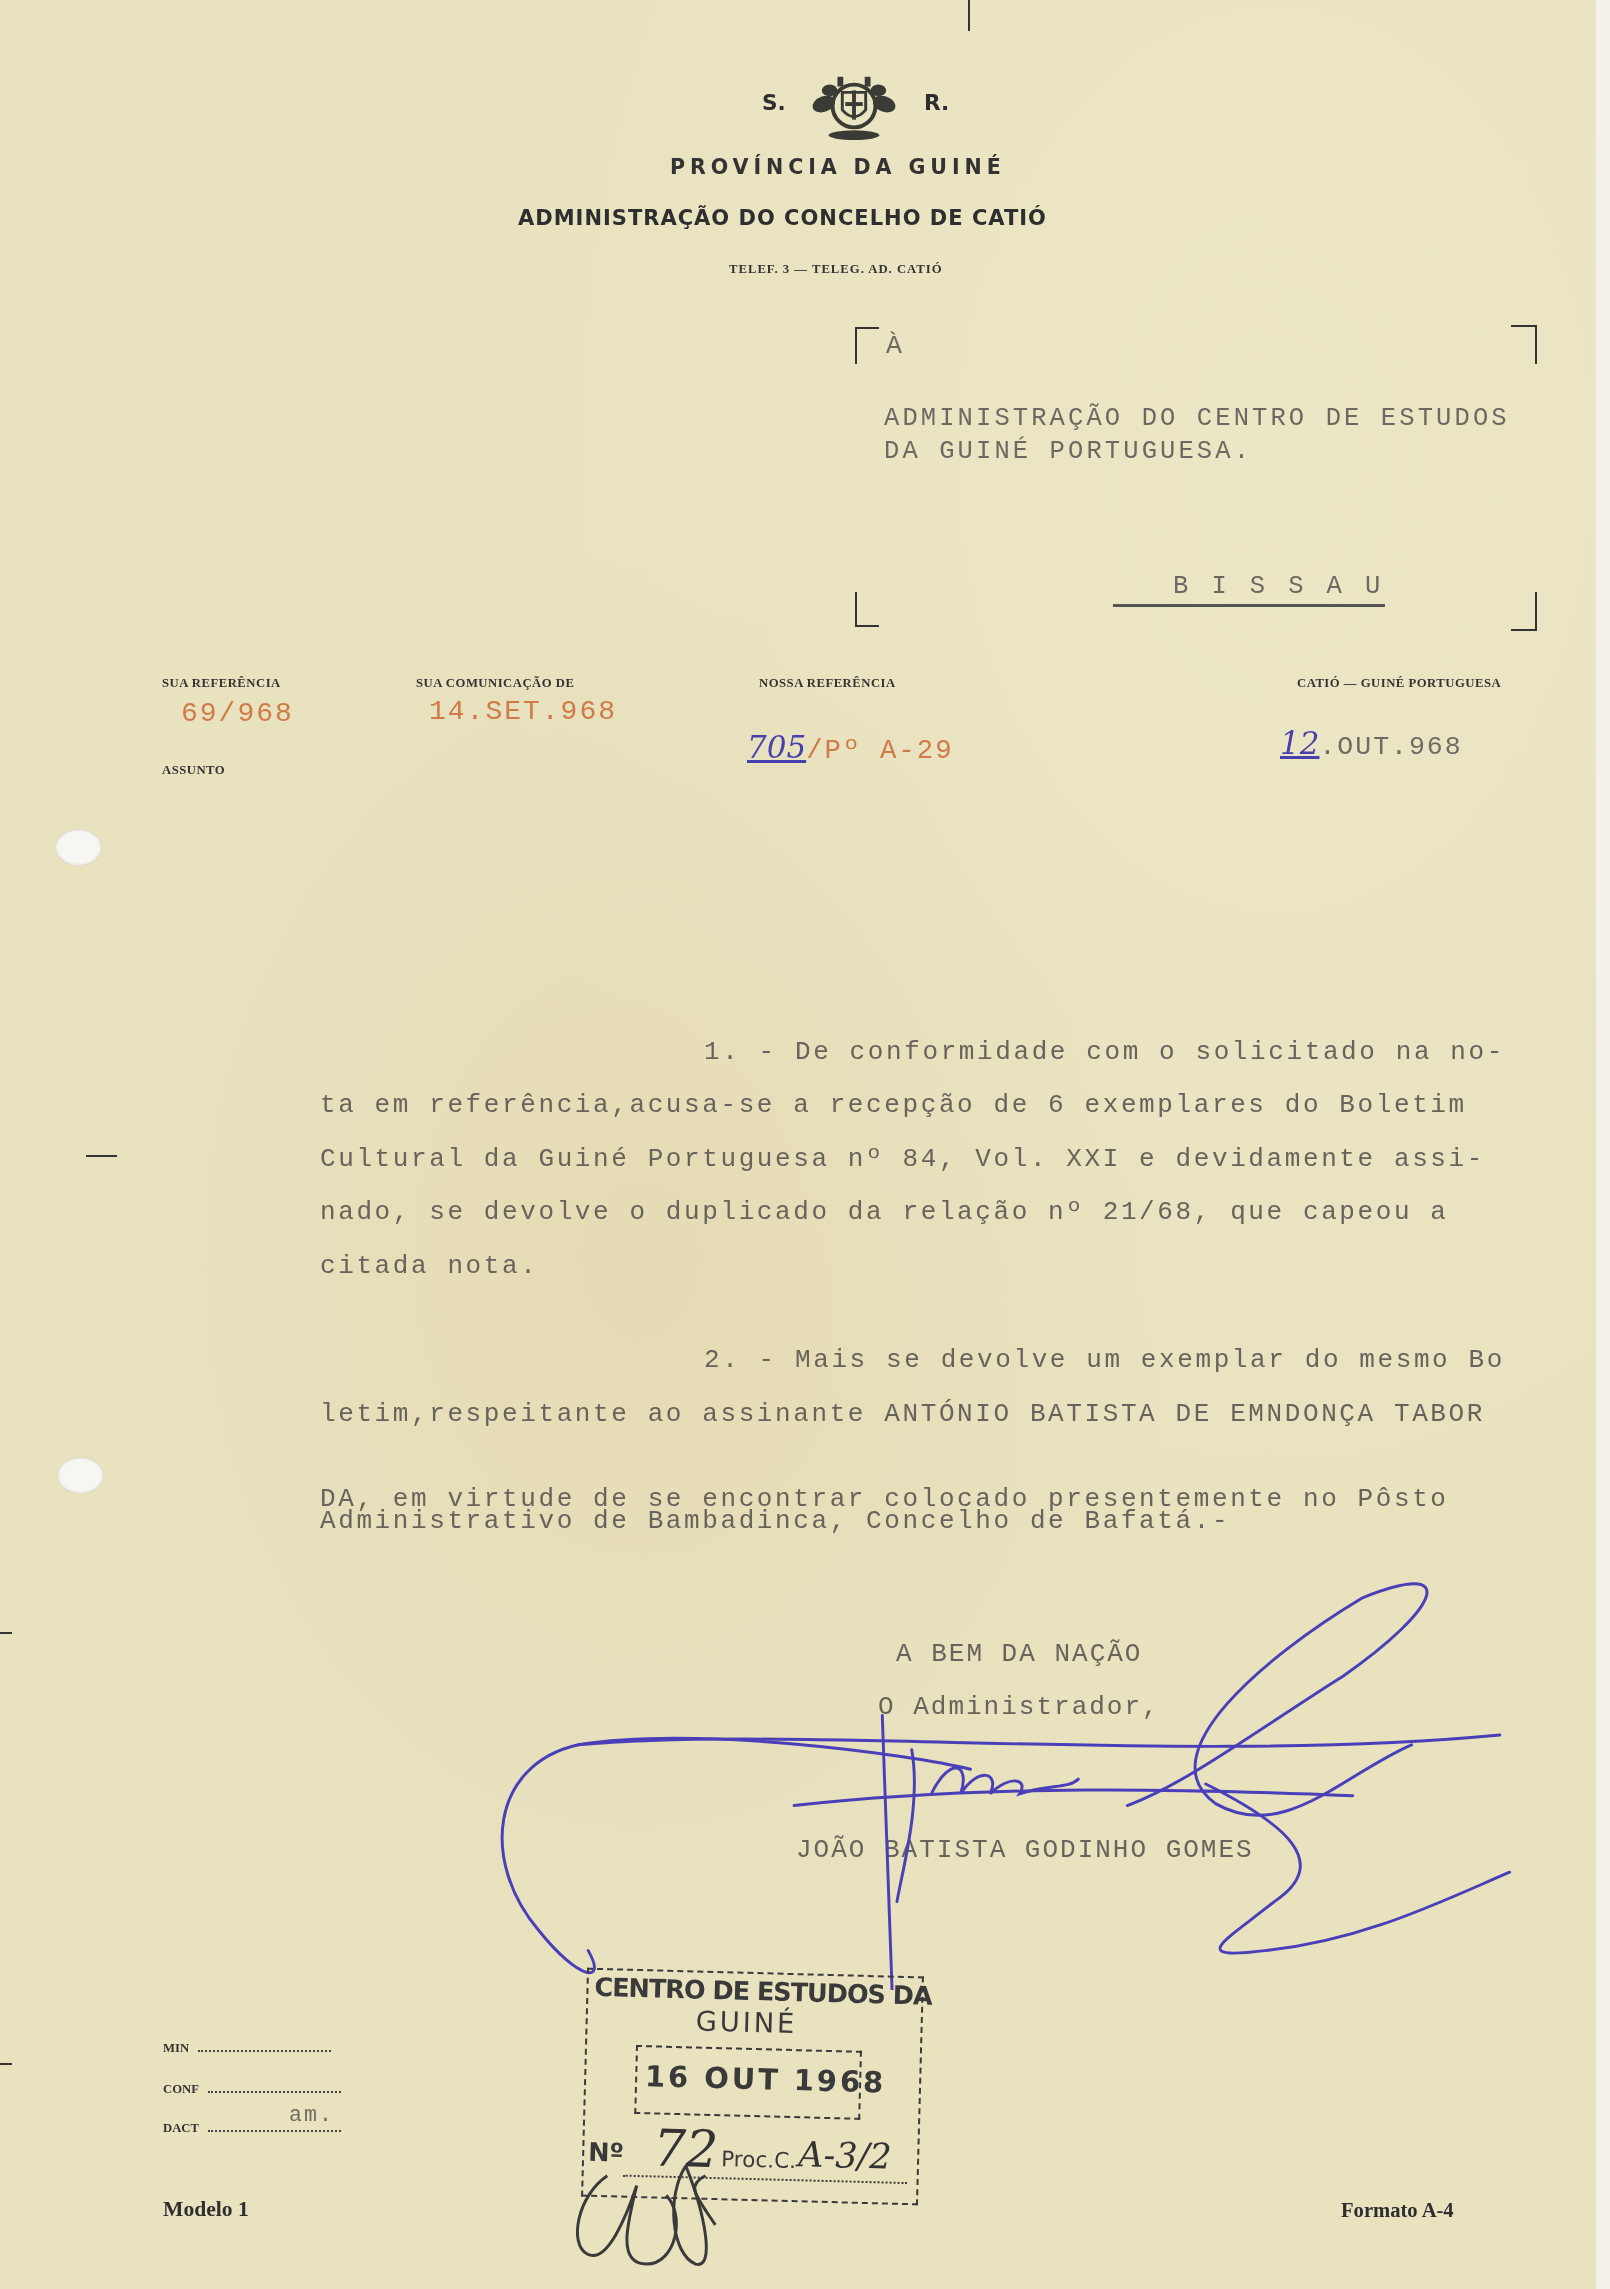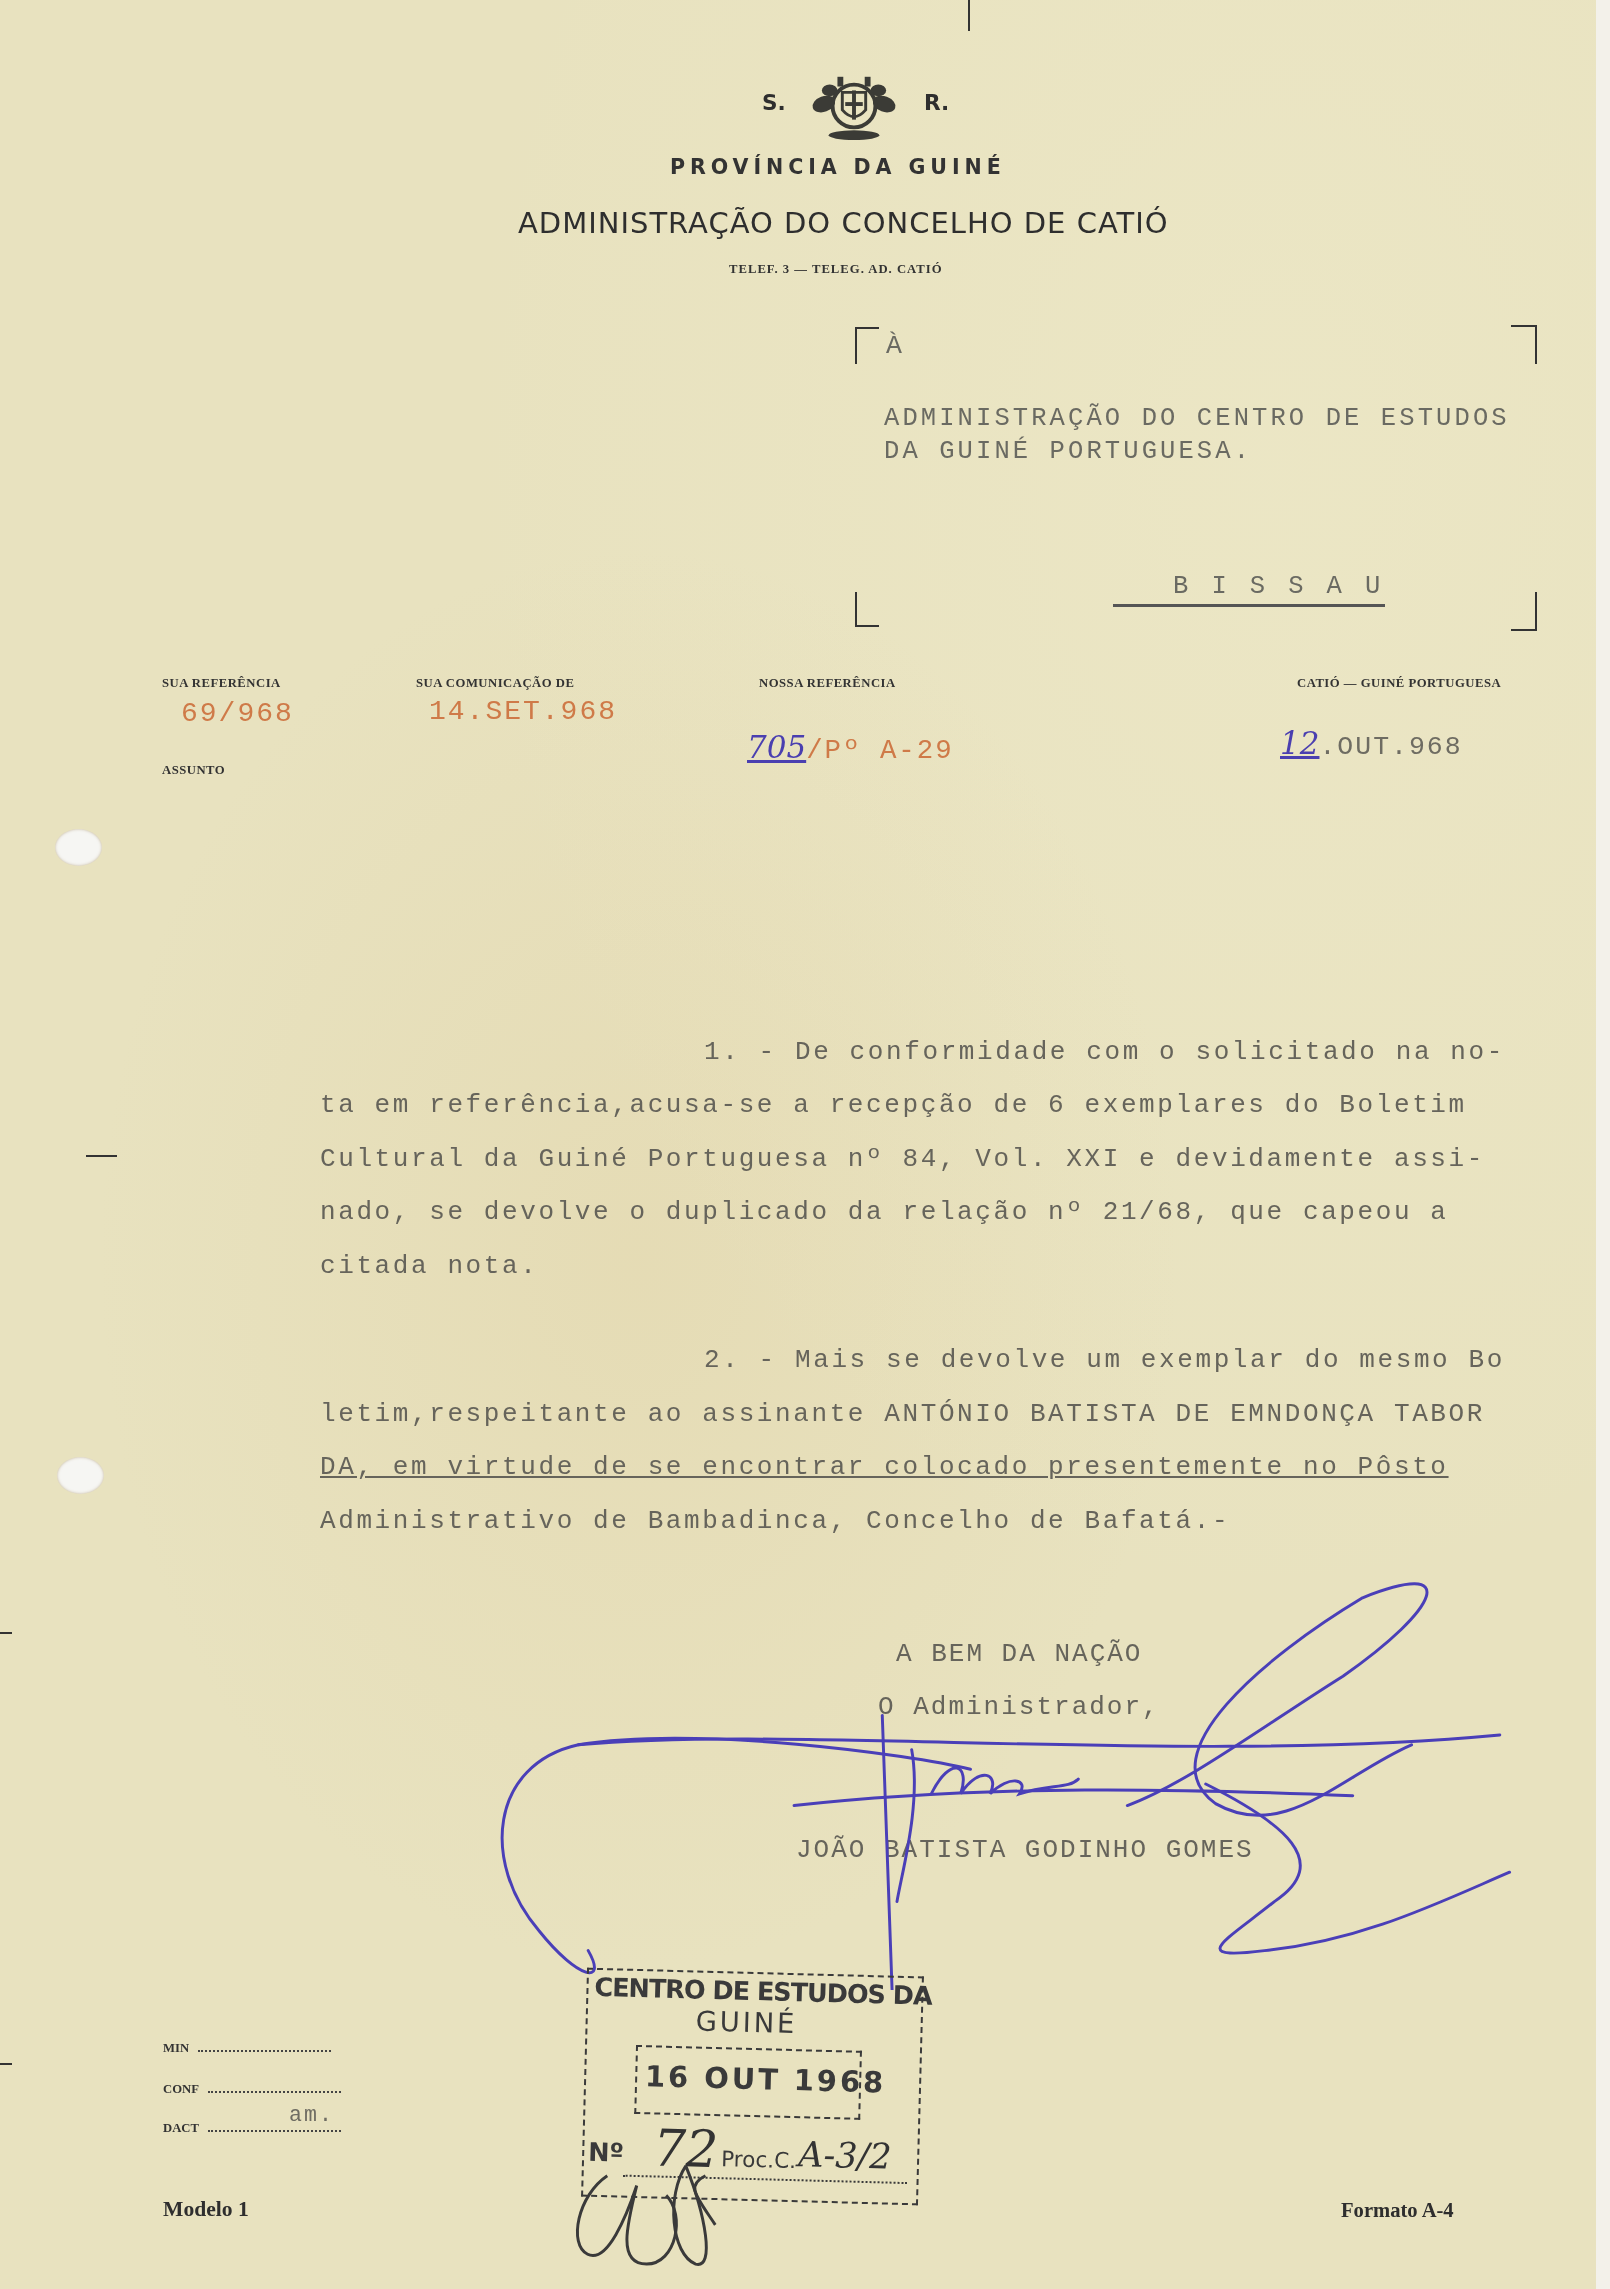--- a/index.html
+++ b/index.html
@@ -17,21 +17,21 @@
   .abs { position: absolute; }
   .sans { font-family: "DejaVu Sans", sans-serif; }
   .serif { font-family: "Liberation Serif", serif; }
   .mono { font-family: "Liberation Mono", monospace; }
   .type { color: #6e6c62; }
   .orange { color: #cf7a48; }
   .blue { color: #4a3fb0; }
 
   .sr { font-weight: bold; font-size: 21.6px; color: #2e2e2e; }
   .prov { font-weight: bold; font-size: 20.6px; letter-spacing: 4.9px; color: #333; }
-  .admin { font-weight: normal; font-size: 29px; letter-spacing: 1px; color: #2e2e2e; }
+  .admin { font-weight: bold; font-size: 21px; letter-spacing: 1px; color: #2e2e2e; }
   .tel { font-size: 12.7px; font-weight: bold; letter-spacing: 1px; color: #333; }
 
   .small-label { font-size: 12.7px; font-weight: bold; letter-spacing: 0.5px; color: #333; font-variant: small-caps; }
 
   .bracket { position: absolute; border-color: #333; border-style: solid; border-width: 0; }
 
   .typed { font-family: "Liberation Mono", monospace; font-size: 26.5px; color: #6a6a62; letter-spacing: 2.9px; }
 
   .body-line { position: absolute; left: 320px; font-family: "Liberation Mono", monospace; font-size: 26px; color: #66645b; letter-spacing: 2.6px; white-space: pre; }
 
@@ -110,21 +110,21 @@
   <div class="abs serif small-label" style="left:162px; top:763px;">ASSUNTO</div>
 
   <div class="body-line" style="left:704px; top:1037px;">1. - De conformidade com o solicitado na no-</div>
   <div class="body-line" style="top:1090px;">ta em referência,acusa-se a recepção de 6 exemplares do Boletim</div>
   <div class="body-line" style="top:1144px;">Cultural da Guiné Portuguesa nº 84, Vol. XXI e devidamente assi-</div>
   <div class="body-line" style="top:1197px;">nado, se devolve o duplicado da relação nº 21/68, que capeou a</div>
   <div class="body-line" style="top:1251px;">citada nota.</div>
 
   <div class="body-line" style="left:704px; top:1345px;">2. - Mais se devolve um exemplar do mesmo Bo</div>
   <div class="body-line" style="top:1399px;">letim,respeitante ao assinante ANTÓNIO BATISTA DE EMNDONÇA TABOR</div>
-  <div class="body-line" style="top:1452px;text-decoration:underline;">DA, em virtude de se encontrar colocado presentemente no Pôsto</div>
+  <div class="body-line" style="top:1484px;">DA, em virtude de se encontrar colocado presentemente no Pôsto</div>
   <div class="body-line" style="top:1506px;">Administrativo de Bambadinca, Concelho de Bafatá.-</div>
 
   <div class="body-line" style="left:896px; top:1639px; letter-spacing:2px;">A BEM DA NAÇÃO</div>
   <div class="body-line" style="left:878px; top:1692px; letter-spacing:2px;">O Administrador,</div>
   <div class="body-line" style="left:796px; top:1835px; letter-spacing:2px;">JOÃO BATISTA GODINHO GOMES</div>
 
   <div class="abs" style="left:500px; top:1578px; width:1039px; height:412px;">
     <svg width="1039" height="412" viewBox="0 0 1060 420" fill="none" stroke="#4a3fb8" stroke-width="3" stroke-linecap="round">
       <path d="M480 195 C420 180 200 150 80 170 C-10 190 -20 290 40 360 C80 410 110 415 90 380"></path>
       <path d="M80 170 C300 150 700 190 1020 160"></path>

